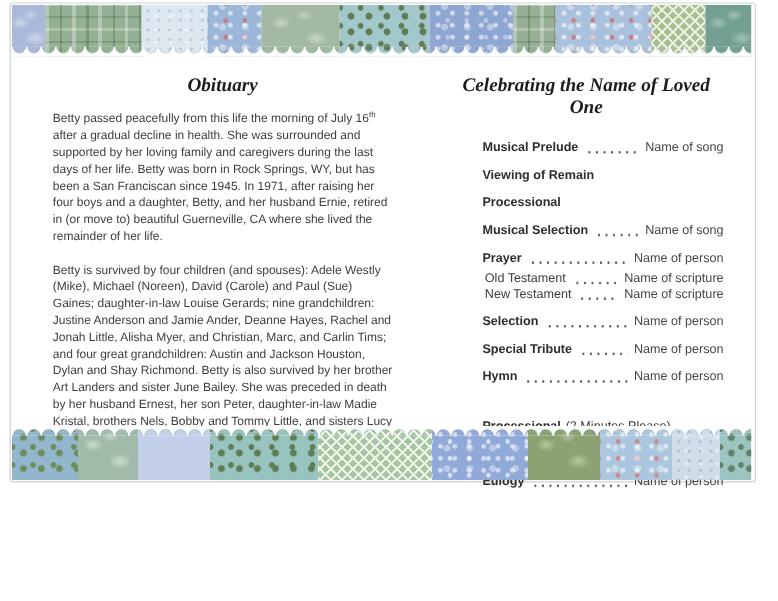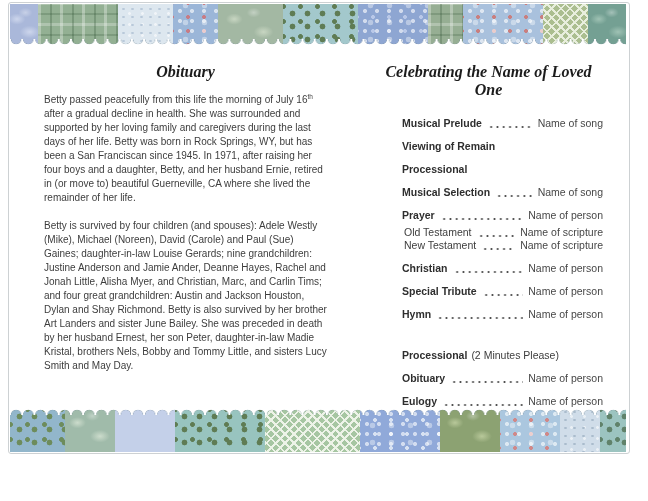--- a/index.html
+++ b/index.html
@@ -3,21 +3,21 @@
 <meta charset="utf-8">
 <style>
   html,body{margin:0;padding:0;}
   body{
     width:648px;height:501px;position:relative;overflow:hidden;
     background:#ffffff;
     font-family:"Liberation Sans", sans-serif;
   }
   
   .sheet{
-    position:absolute;left:8px;top:2px;width:622px;height:452px;
+    position:absolute;left:8px;top:2px;width:622px;height:400px;
     box-sizing:border-box;border:1px solid #cdd1d3;border-radius:3px;
     background:#fff;
   }
   
   .band{position:absolute;left:1px;right:3px;overflow:hidden;}
   .band-top{top:1px;height:43px;}
   .band-bottom{bottom:1px;height:45px;}
   .patch-row{position:absolute;inset:0;display:flex;}
   .patch{height:100%;flex:0 0 auto;}
   .pat-plain{background:var(--c);}
@@ -167,21 +167,21 @@
             <span class="leader"></span>
             <span class="val">Name of scripture</span>
           </div>
           <div class="sub-row">
             <span class="sub-lbl">New Testament</span>
             <span class="leader"></span>
             <span class="val">Name of scripture</span>
           </div>
         </div>
         <div class="prog-row">
-          <span class="lbl">Christian</span>
+          <span class="lbl">Selection</span>
           <span class="leader"></span>
           <span class="val">Name of person</span>
         </div>
         <div class="prog-row">
           <span class="lbl">Special Tribute</span>
           <span class="leader"></span>
           <span class="val">Name of person</span>
         </div>
         <div class="prog-row">
           <span class="lbl">Hymn</span>

